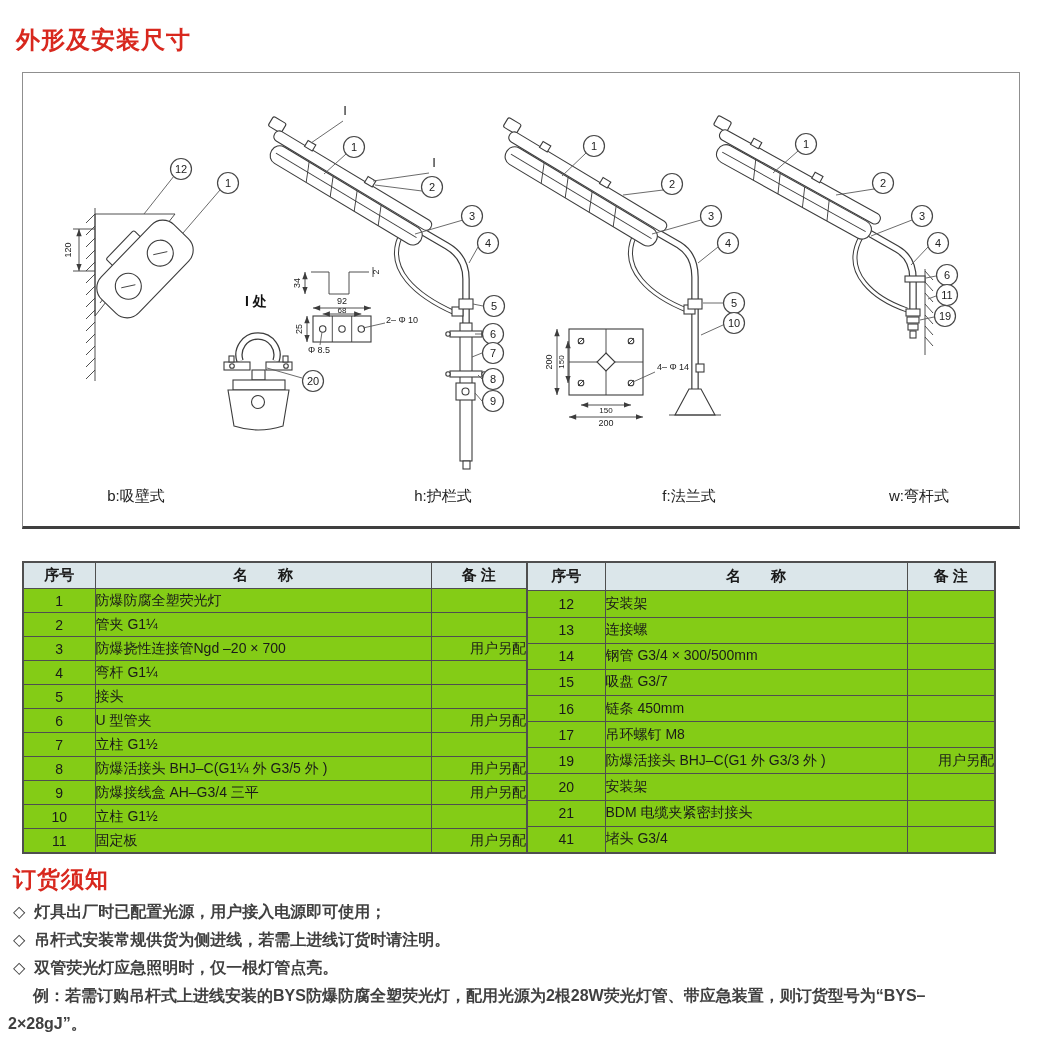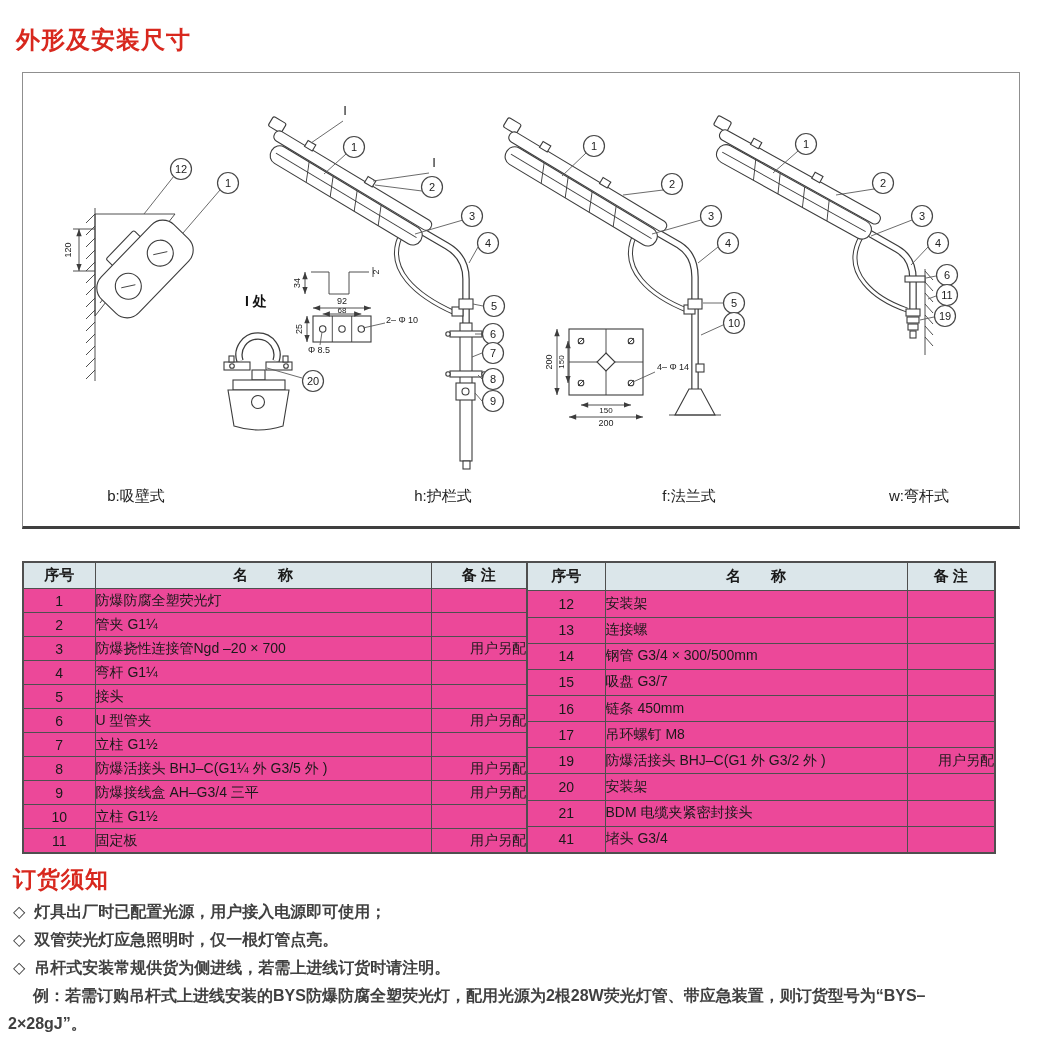--- a/index.html
+++ b/index.html
@@ -19,21 +19,21 @@
   .ring-i{fill:none;stroke:#fff;stroke-width:5;}
   .dim{stroke:#3c3c3c;stroke-width:0.9;}
   .dimtxt{font-size:9px;fill:#222;text-anchor:middle;}
   .ldr{stroke:#5a5a5a;stroke-width:0.9;}
   .co{fill:#fff;stroke:#474747;stroke-width:1.2;}
   .co-num{font-size:11px;fill:#222;text-anchor:middle;dominant-baseline:central;}
   .imark{font-size:13px;fill:#222;text-anchor:middle;}
   .cap{font-size:15px;fill:#222;text-anchor:middle;}
   .site{font-size:14px;font-weight:bold;fill:#111;}
   .parts{position:absolute;left:22px;top:561px;display:flex;}
-  table.parts-t{border-collapse:collapse;border:2px solid #4f4f4f;background:#ec4899;table-layout:fixed;}
+  table.parts-t{border-collapse:collapse;border:2px solid #4f4f4f;background:#84cc16;table-layout:fixed;}
   .parts-t th,.parts-t td{border:1px solid #4f4f4f;height:23px;padding:0;font-size:14px;white-space:nowrap;overflow:hidden;}
   .parts-t th{background:#dbe6ea;font-size:15px;font-weight:bold;height:25px;}
   .c-no{text-align:center;}
   .c-name{text-align:left;padding-left:16px;}
   .c-note{text-align:right;}
   .notes{position:absolute;left:13px;top:898px;width:1014px;font-size:16px;font-weight:600;color:#404040;}
   .note-line{height:28px;line-height:28px;white-space:nowrap;}
   .note-marker{margin-right:9px;font-weight:400;}
   .example1{padding-left:20px;}
   .example2{margin-left:-5px;}
@@ -471,21 +471,21 @@
           <td class="c-name">链条 450mm</td>
           <td class="c-note"></td>
         </tr>
     <tr>
           <td class="c-no">17</td>
           <td class="c-name">吊环螺钉 M8</td>
           <td class="c-note"></td>
         </tr>
     <tr>
           <td class="c-no">19</td>
-          <td class="c-name">防爆活接头 BHJ–C(G1 外 G3/2 外 )</td>
+          <td class="c-name">防爆活接头 BHJ–C(G1 外 G3/3 外 )</td>
           <td class="c-note">用户另配</td>
         </tr>
     <tr>
           <td class="c-no">20</td>
           <td class="c-name">安装架</td>
           <td class="c-note"></td>
         </tr>
     <tr>
           <td class="c-no">21</td>
           <td class="c-name">BDM 电缆夹紧密封接头</td>
@@ -497,17 +497,17 @@
           <td class="c-note"></td>
         </tr>
   </tbody>
     </table>
 </div>
 
 <div class="sec-title" id="title-ordering">订货须知</div>
 
 <div class="notes">
   <div class="note-line"><span class="note-marker">◇</span><span>灯具出厂时已配置光源，用户接入电源即可使用；</span></div>
+  <div class="note-line"><span class="note-marker">◇</span><span>吊杆式安装常规供货为侧进线，若需上进线订货时请注明。</span></div>
   <div class="note-line"><span class="note-marker">◇</span><span>双管荧光灯应急照明时，仅一根灯管点亮。</span></div>
-  <div class="note-line"><span class="note-marker">◇</span><span>吊杆式安装常规供货为侧进线，若需上进线订货时请注明。</span></div>
   <div class="note-line example1">例：若需订购吊杆式上进线安装的BYS防爆防腐全塑荧光灯，配用光源为2根28W荧光灯管、带应急装置，则订货型号为“BYS–</div>
   <div class="note-line example2">2×28gJ”。</div>
 </div>
 
 </body></html>

